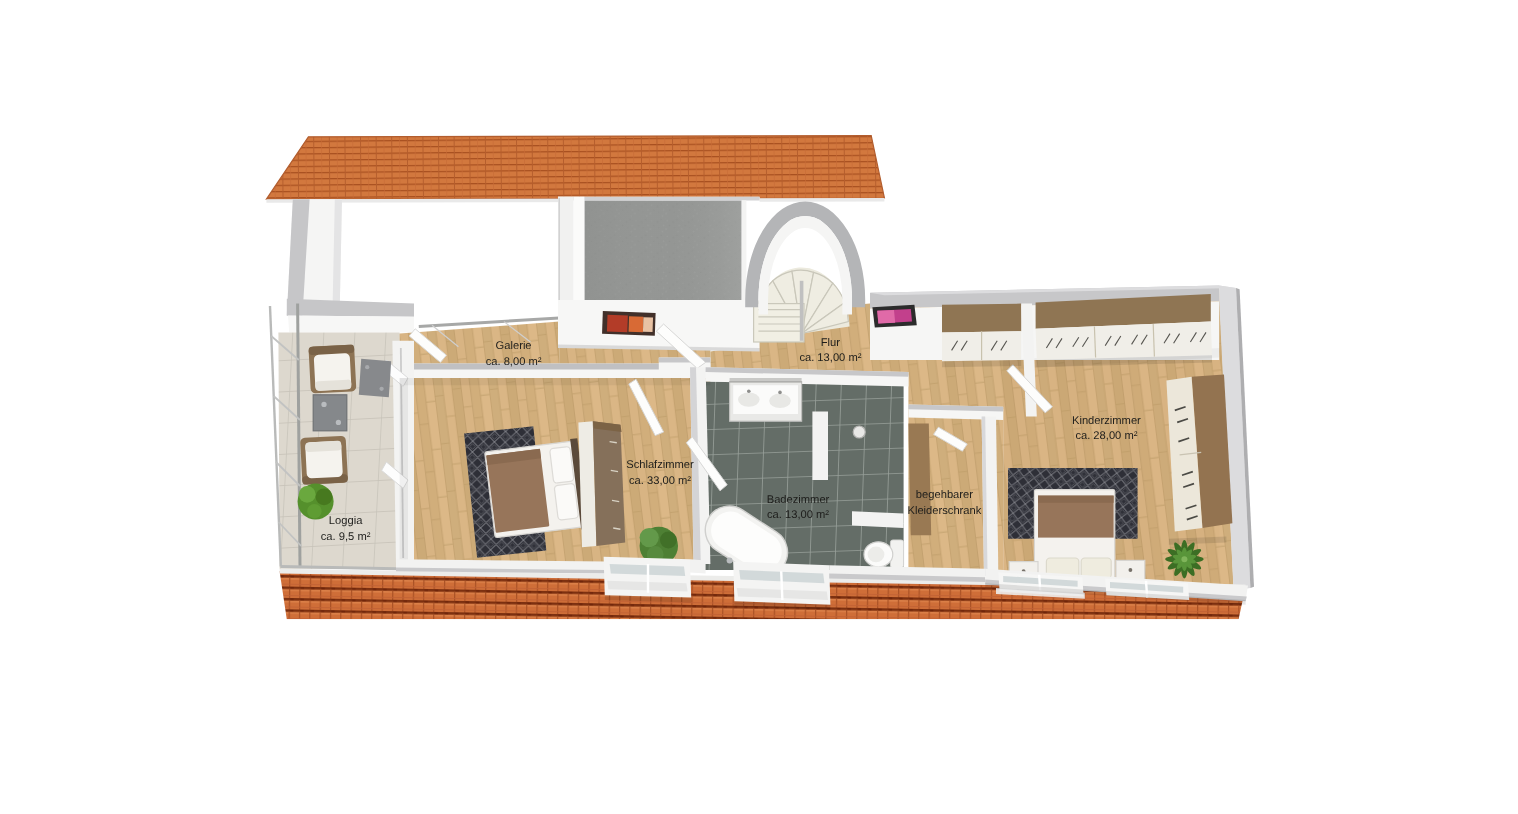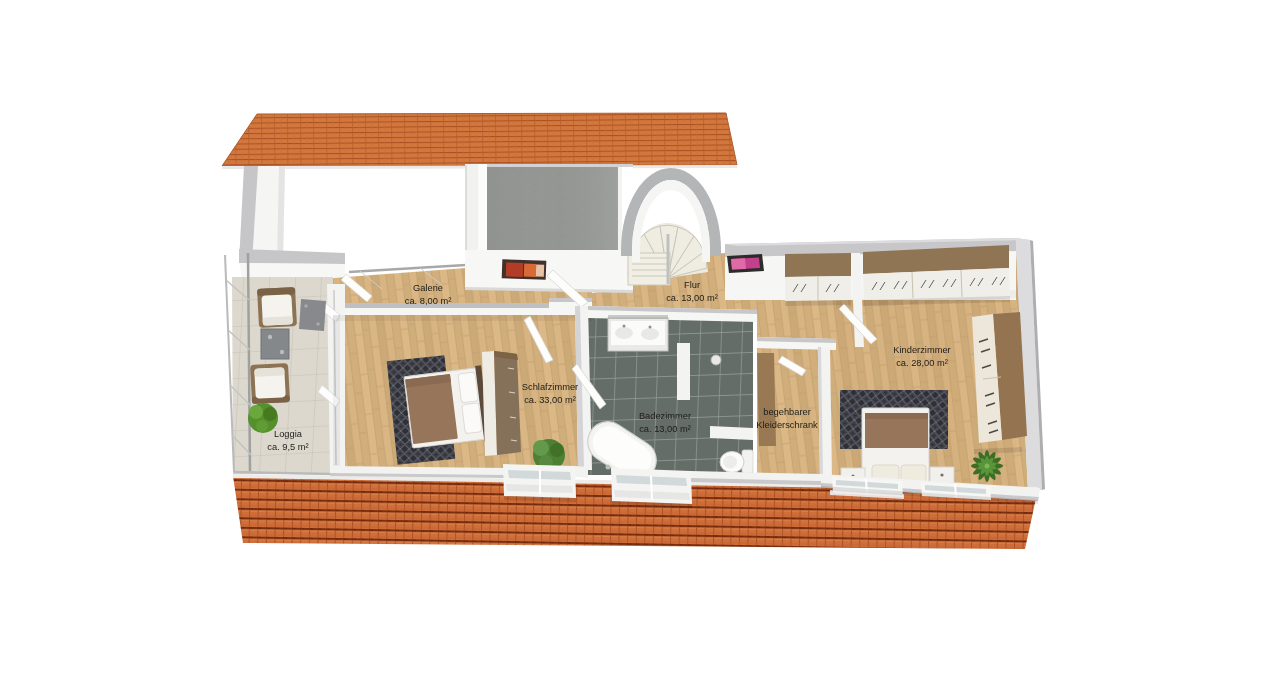--- a/index.html
+++ b/index.html
@@ -1,16 +1,16 @@
 <!DOCTYPE html>
 <html><head>
 <meta charset="utf-8">
 <style>
 html,body{margin:0;padding:0;background:#ffffff;}
-#stage{position:relative;width:1265px;height:678px;background:#ffffff;overflow:hidden;
+#stage{position:relative;width:1265px;height:516px;background:#ffffff;overflow:hidden;
 font-family:"Liberation Sans", sans-serif;}
 svg{position:absolute;left:0;top:0;}
 .lbl{font-family:"Liberation Sans", sans-serif;fill:#1d1d1b;text-anchor:middle;}
 </style>
 </head>
 <body>
 <div id="stage">
 <svg width="1265" height="678" viewBox="0 0 1265 678">
 <defs>
 

